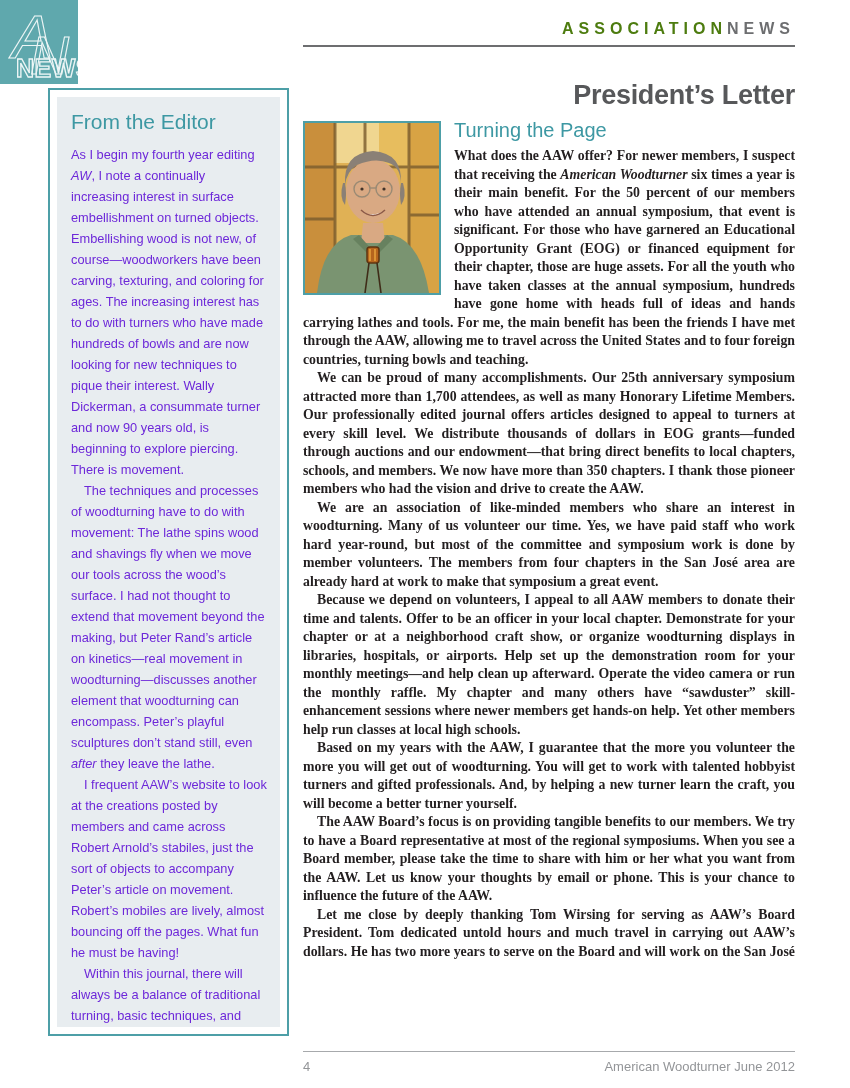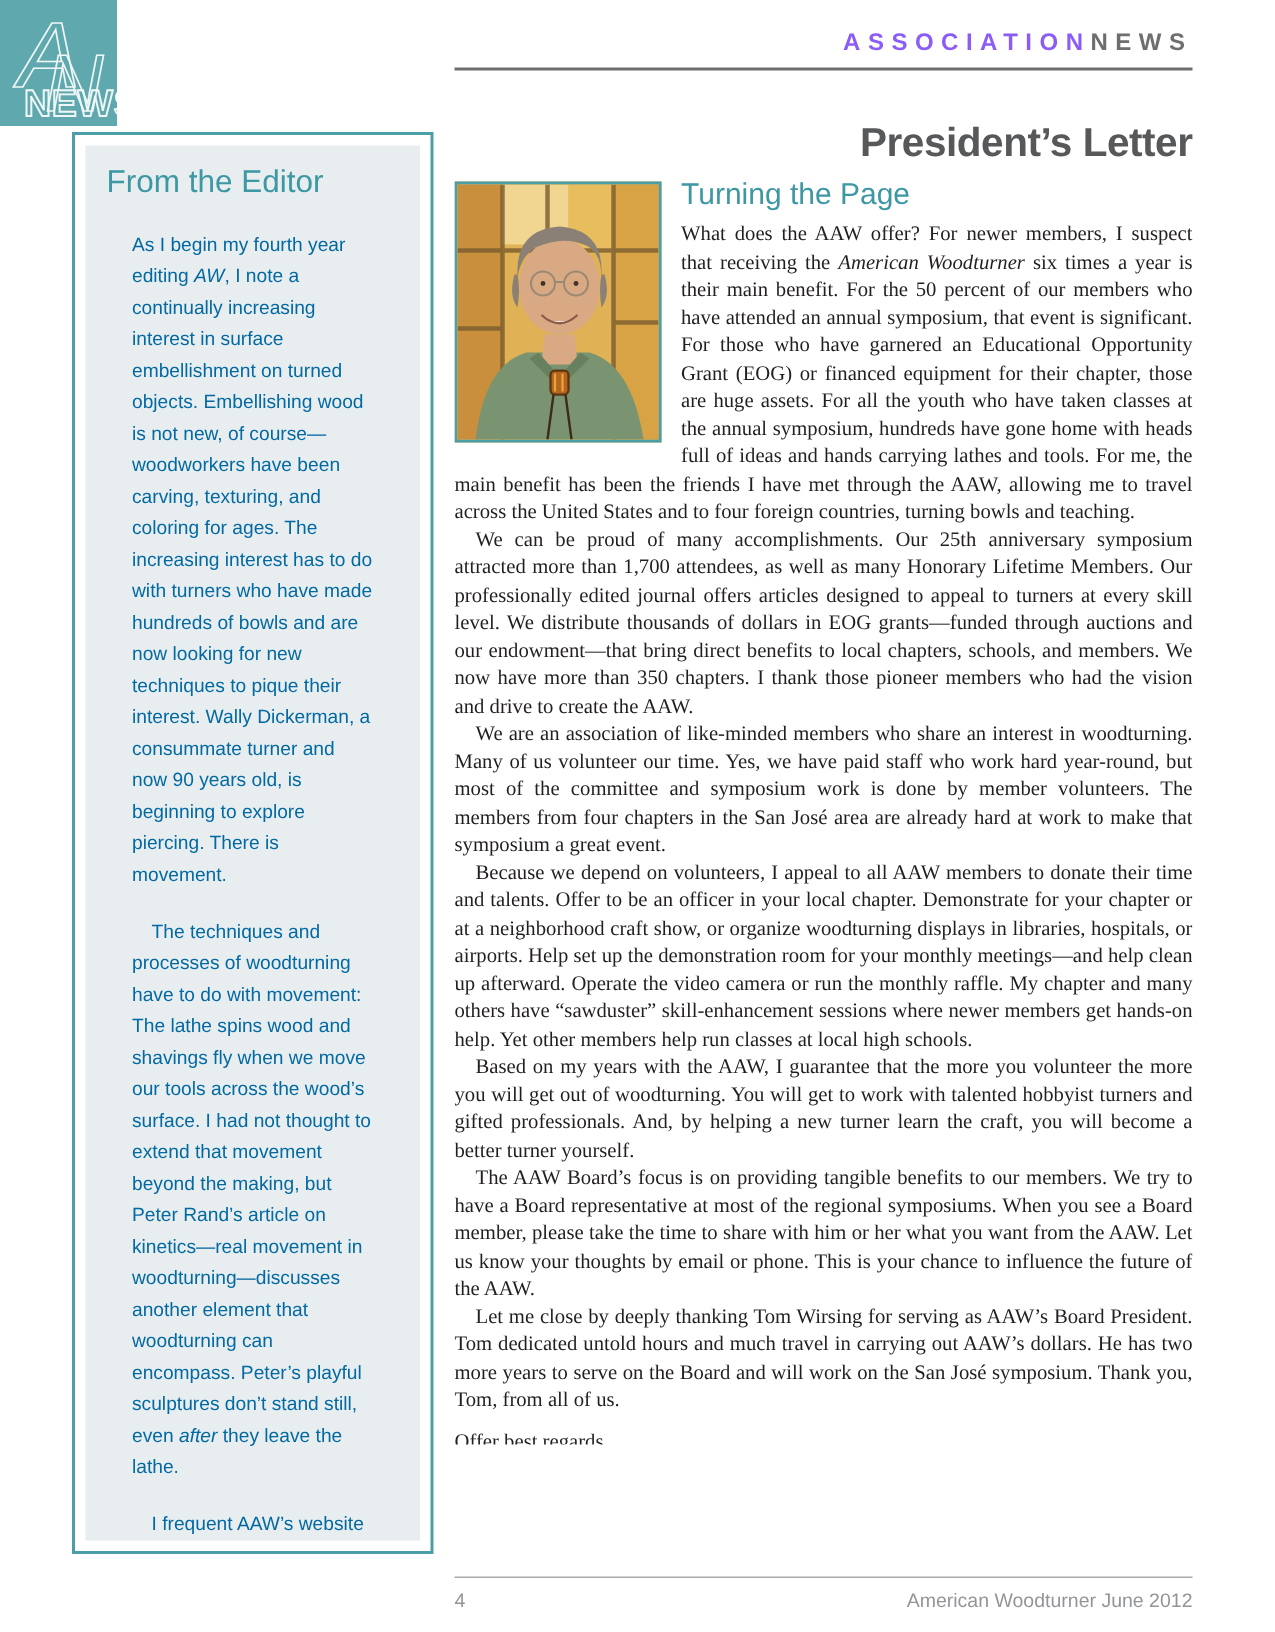--- a/index.html
+++ b/index.html
@@ -5,41 +5,41 @@
   html,body{margin:0;padding:0;}
   body{
     width:850px;height:1088px;position:relative;background:#ffffff;
     font-family:"Liberation Sans",sans-serif;color:#262220;overflow:hidden;
   }
   
   .logo{position:absolute;left:0;top:0;width:78px;height:85px;}
   
   .masthead{position:absolute;left:303px;top:20px;width:492px;text-align:right;
     font-size:16px;font-weight:bold;letter-spacing:5px;}
-  .masthead .assoc{color:#8b5cf6;}
+  .masthead .assoc{color:#4d7c0f;}
   .masthead .news{color:#6d6e70;}
   .masthead-rule{position:absolute;left:303px;top:45px;width:492px;height:2px;background:#6d6e70;}
   
   .editor-box{position:absolute;left:48px;top:88px;width:237px;height:944px;
     background:#ffffff;border:2px solid #4d9fa7;}
   .editor-inner{position:absolute;left:7px;top:7px;right:7px;bottom:7px;
     background:#e8edf0;padding:10px 13px 28px 14px;overflow:hidden;}
   .editor-title{color:#3d98a3;font-size:21px;font-weight:400;margin:2px 0 9px 0;line-height:26px;}
-  .editor-inner p{margin:17px;font-size:12.8px;line-height:21px;color:#0369a1;}
+  .editor-inner p{margin:0;font-size:12.8px;line-height:21px;color:#6d28d9;}
   .editor-inner p.indent{text-indent:13px;}
   
   .pl-title{position:absolute;left:303px;top:80px;width:492px;margin:0;
     font-size:27px;font-weight:bold;color:#57585a;letter-spacing:-0.3px;text-align:right;}
   .article{position:absolute;left:303px;top:118px;width:492px;height:845px;overflow:hidden;
     font-family:"Liberation Serif",serif;font-size:13.8px;line-height:18.5px;color:#231f20;}
   .dale-photo{float:left;width:134px;height:170px;border:2px solid #4d9fa7;
     margin:3px 13px 5px 0;background:#e0b155;}
   .article h3{font-family:"Liberation Sans",sans-serif;color:#3d98a3;font-size:20px;
     font-weight:400;margin:0 0 4px 0;line-height:25px;}
-  .article p{margin:0;text-align:justify;}
+  .article p{margin:0;text-align:justify;font-weight:bold;}
   .article p.indent{text-indent:14px;}
   .closing{margin-top:9px !important;text-align:left !important;}
   
   .footer-rule{position:absolute;left:303px;top:1051px;width:492px;height:1px;background:#a7a9ac;}
   .footer{position:absolute;left:303px;top:1059px;width:492px;font-size:13px;color:#939598;}
   .footer .pagenum{float:left;}
   .footer .journal{float:right;}
 </style>
 </head>
 <body>

